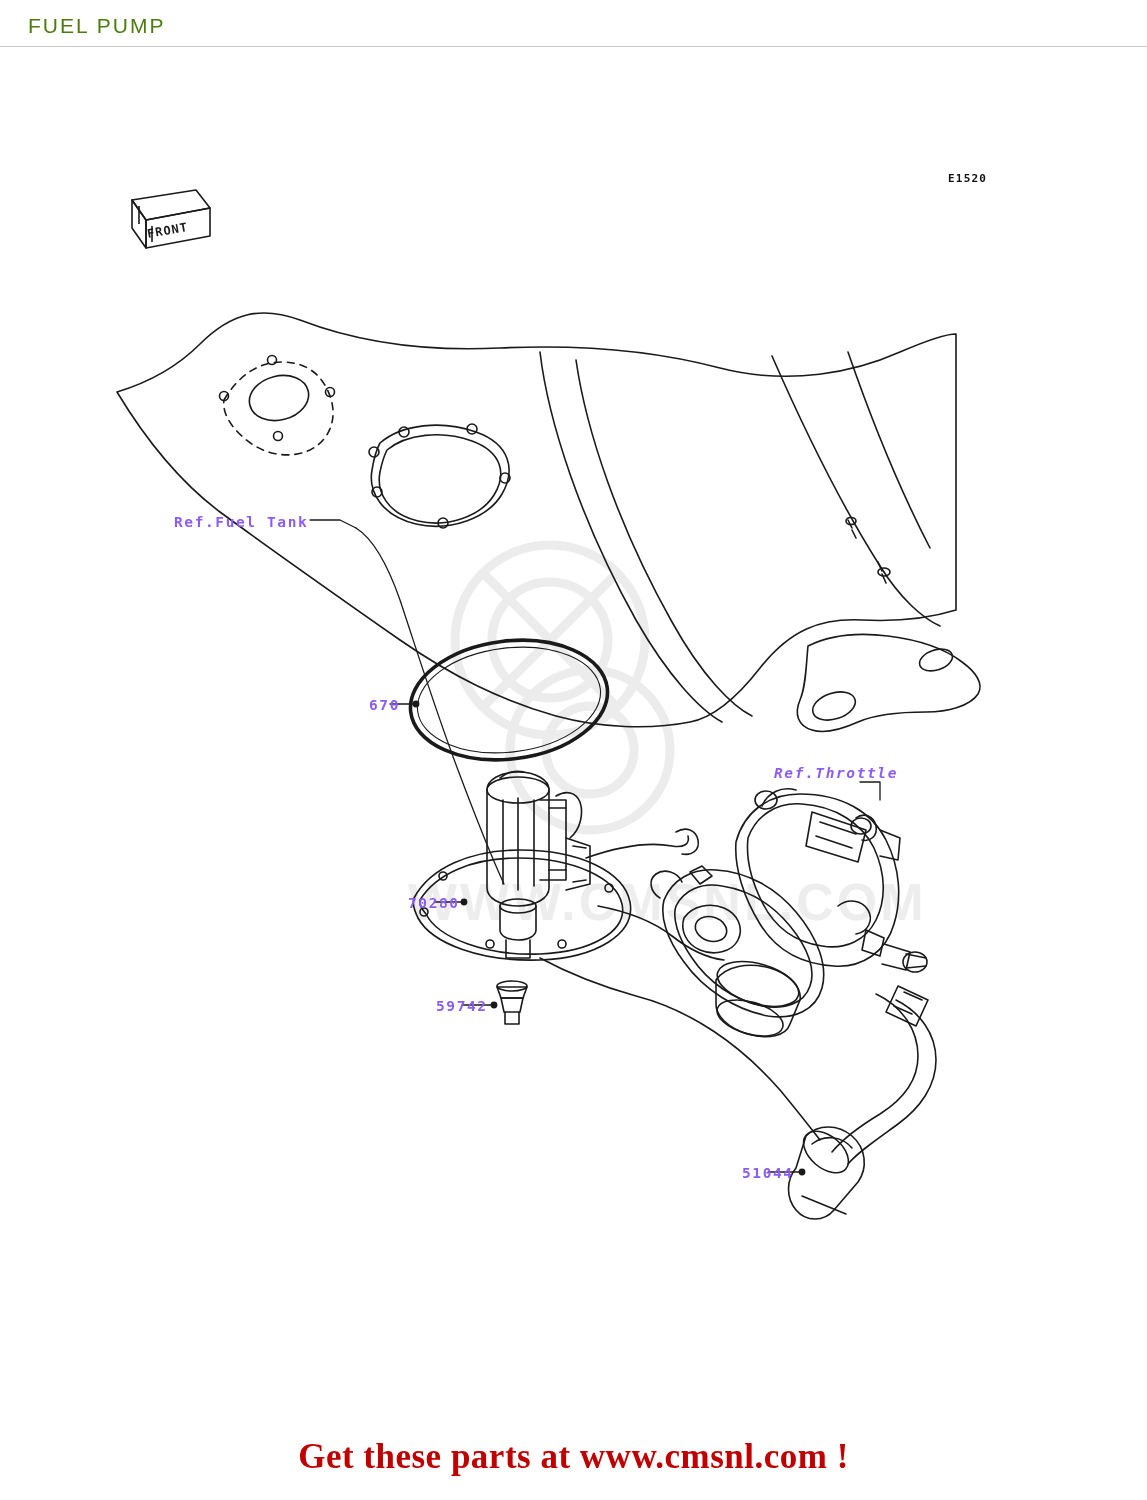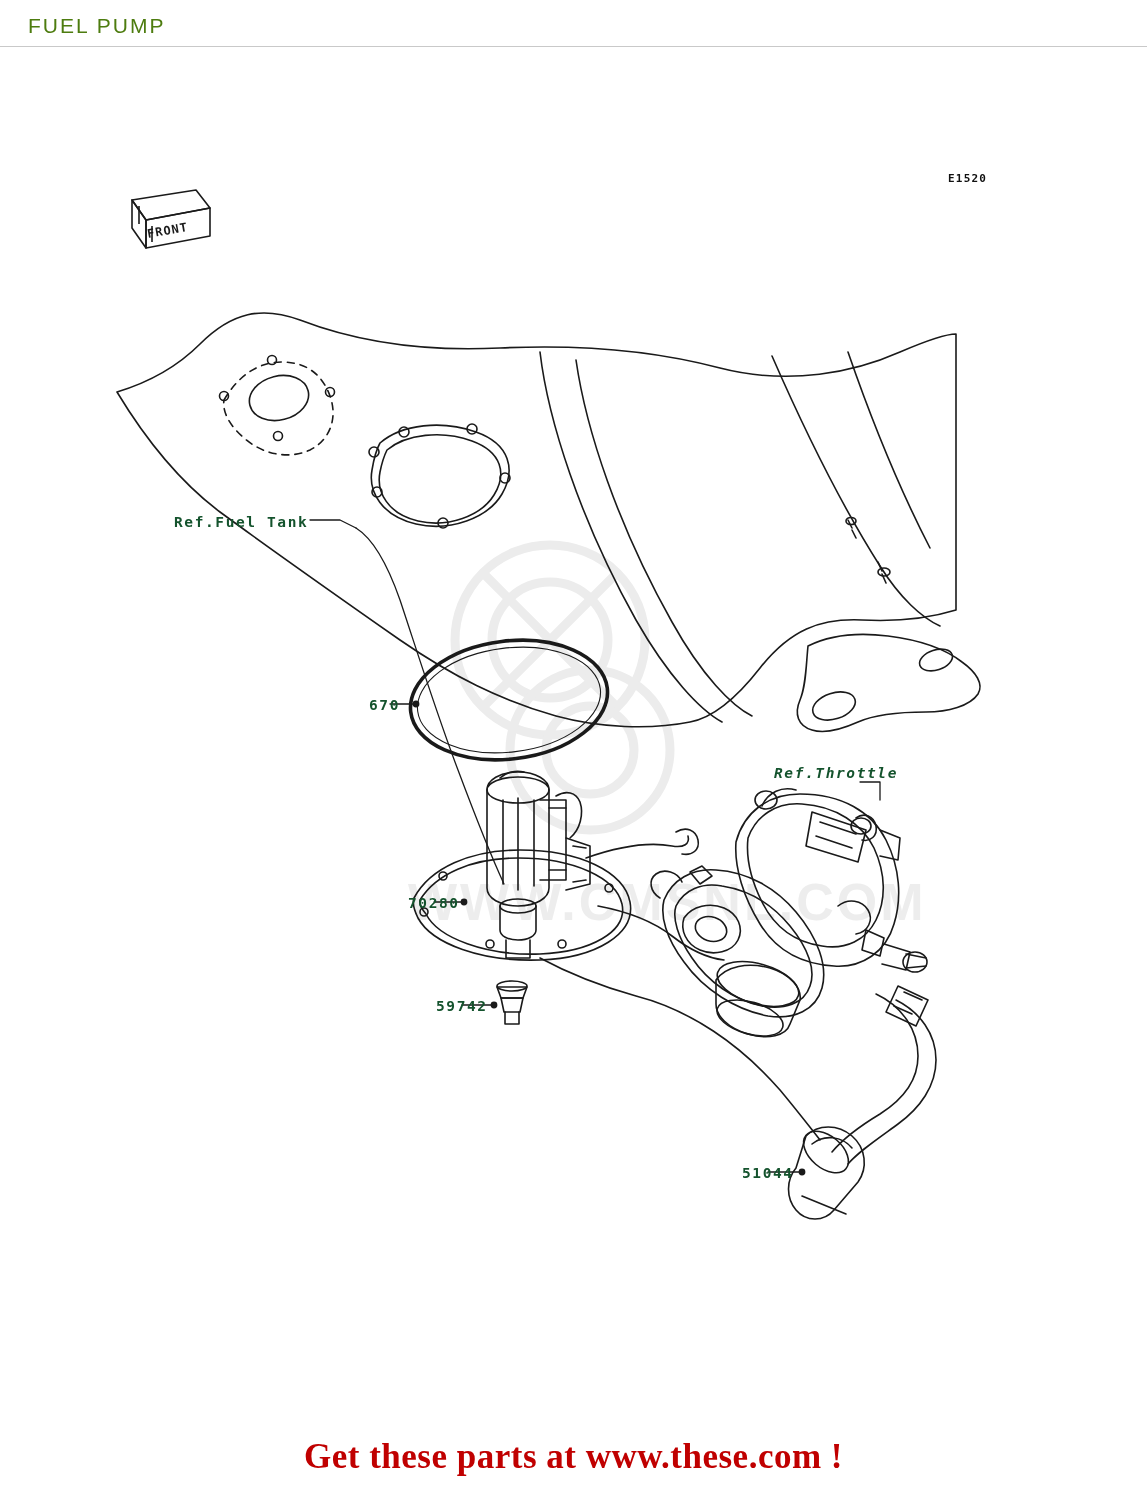--- a/index.html
+++ b/index.html
@@ -45,21 +45,21 @@
     font-family: "DejaVu Sans Mono", monospace;
     font-weight: bold;
     color: #111;
   }
   .callout {
     position: absolute;
     font-family: "DejaVu Sans Mono", monospace;
     font-size: 14.5px;
     font-weight: bold;
     letter-spacing: 1.6px;
-    color: #14532d;
+    color: #8b5cf6;
     white-space: nowrap;
     padding-left: 22px;
   }
   .footer {
     position: absolute;
     left: 0;
     top: 1437px;
     width: 1147px;
     text-align: center;
     font-family: "Liberation Serif", serif;
@@ -292,15 +292,15 @@
 
   <div class="sheet-code">E1520</div>
 
   <div class="callout" style="left:152px; top:514px;">Ref.Fuel Tank</div>
   <div class="callout" style="left:347px; top:697px;text-align:center;">670</div>
   <div class="callout" style="left:752px; top:765px;font-style:italic;">Ref.Throttle</div>
   <div class="callout" style="left:386px; top:895px;">70280</div>
   <div class="callout" style="left:414px; top:998px;">59742</div>
   <div class="callout" style="left:720px; top:1165px;">51044</div>
 
-  <div class="footer">Get these parts at www.these.com !</div>
+  <div class="footer">Get these parts at www.cmsnl.com !</div>
 
 </div>
 
 </body></html>

